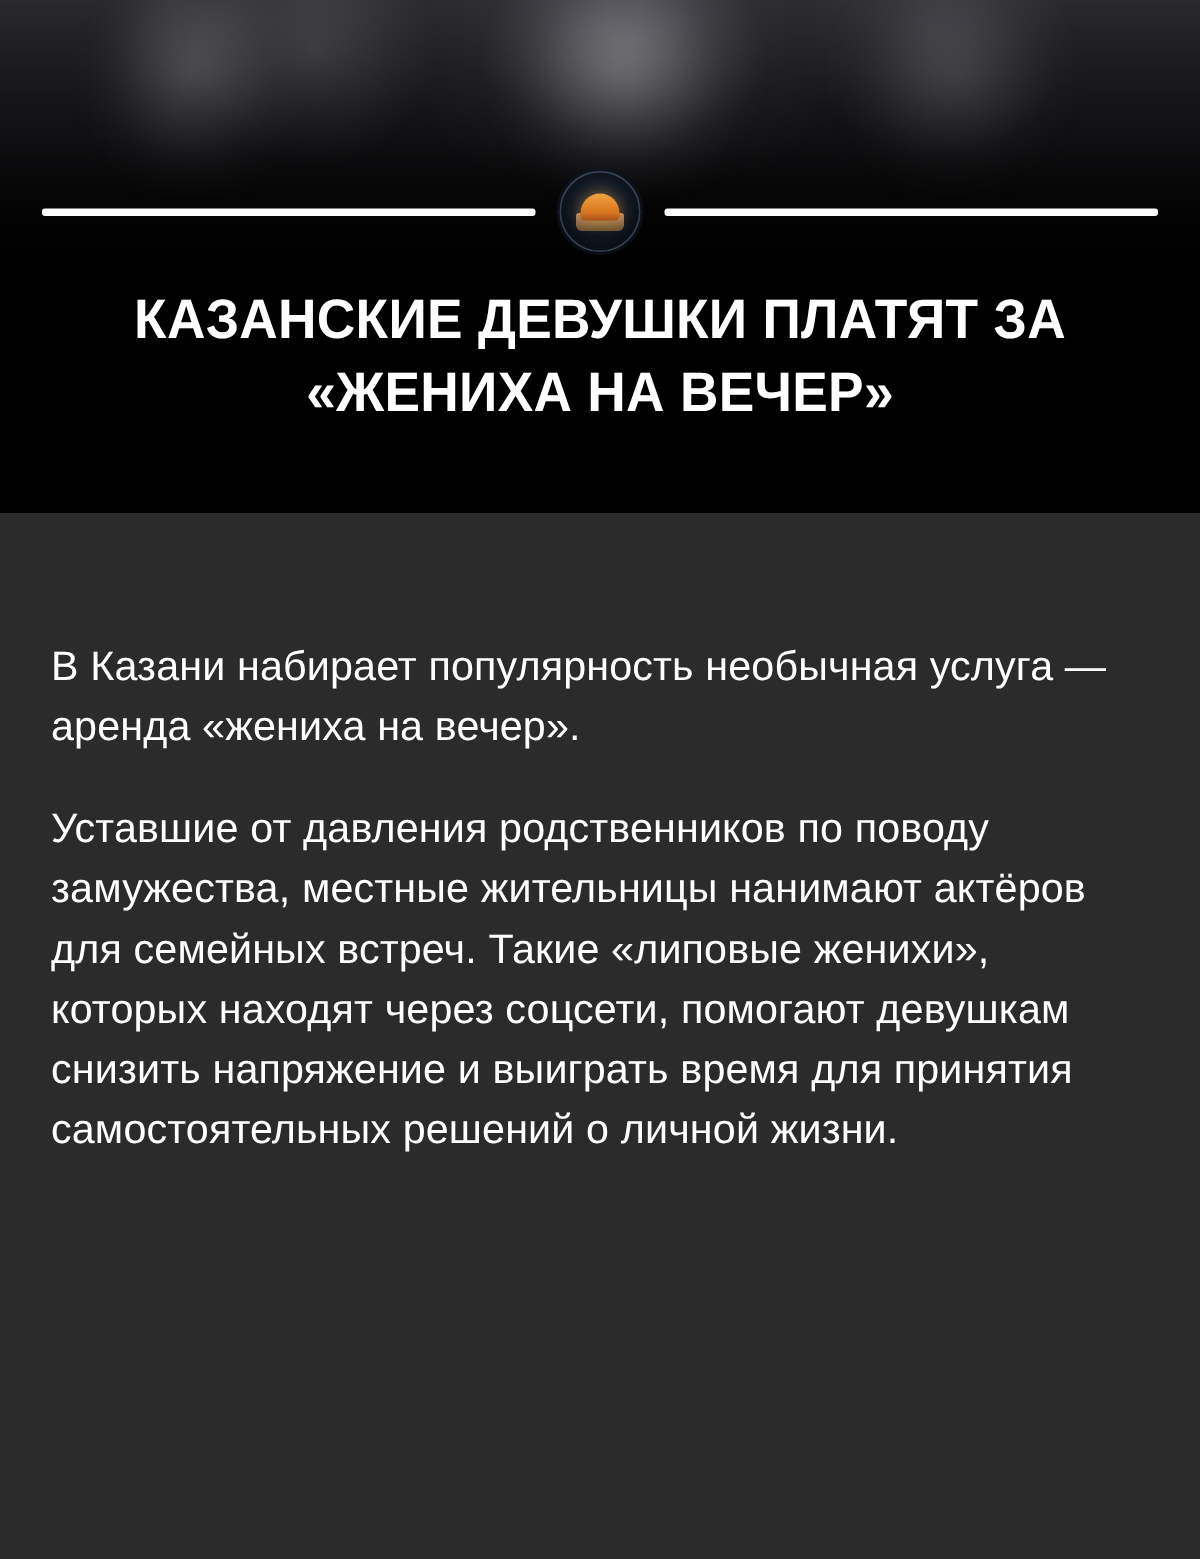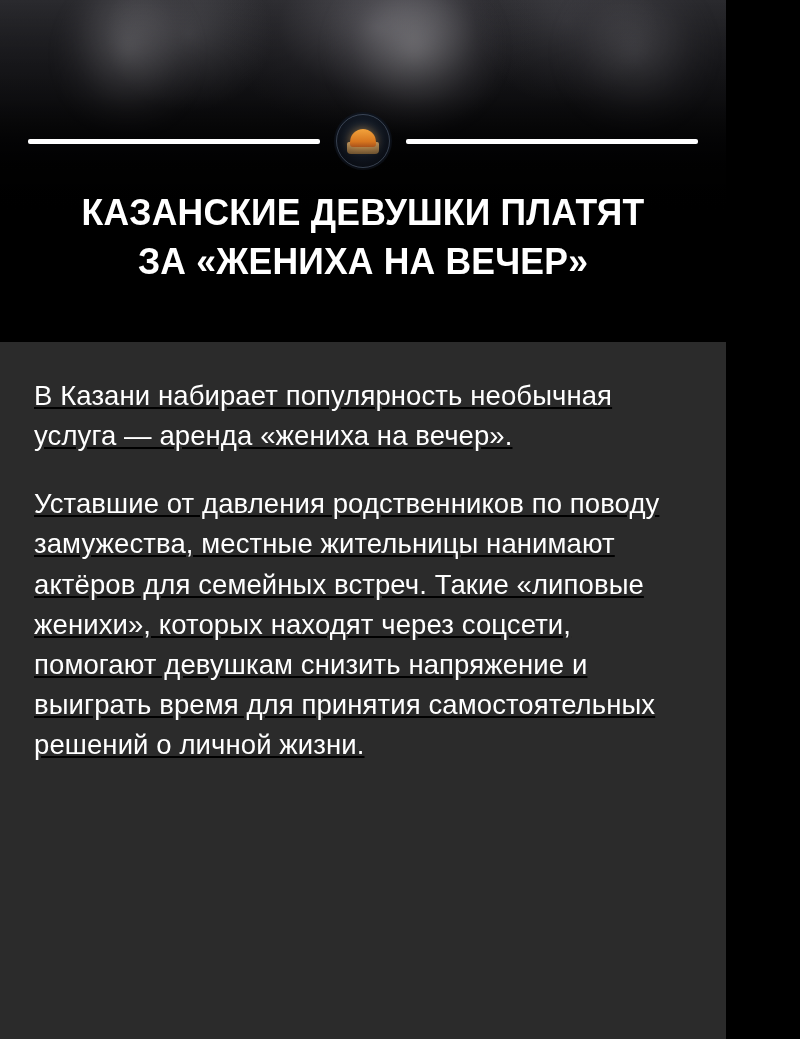--- a/index.html
+++ b/index.html
@@ -8,26 +8,25 @@
     background: #000;
   }
   body {
     width: 800px;
     height: 1039px;
     overflow: hidden;
     font-family: "Liberation Sans", sans-serif;
   }
   .card {
     position: relative;
-    width: 726px;
+    width: 800px;
     height: 1039px;
     background: #2b2b2b;
     display: flex;
     flex-direction: column;
-    text-decoration: underline;
   }
 
   
   .header {
     position: relative;
     width: 100%;
     height: 342px;
     background: #0a0a0b;
     overflow: hidden;
     flex: 0 0 auto;
@@ -162,20 +161,21 @@
     transform: scaleX(0.96);
     transform-origin: center;
   }
 
   
   .body {
     flex: 1 1 auto;
     background: #2b2b2b;
     padding: 34px 34px 0 34px;
     box-sizing: border-box;
+    margin-top: 48px;
   }
   .paragraph {
     margin: 0 0 28px 0;
     color: #ffffff;
     font-family: "Liberation Sans", sans-serif;
     font-size: 27.5px;
     line-height: 1.46;
     letter-spacing: 0.1px;
   }
   .paragraph:last-child { margin-bottom: 0; }

